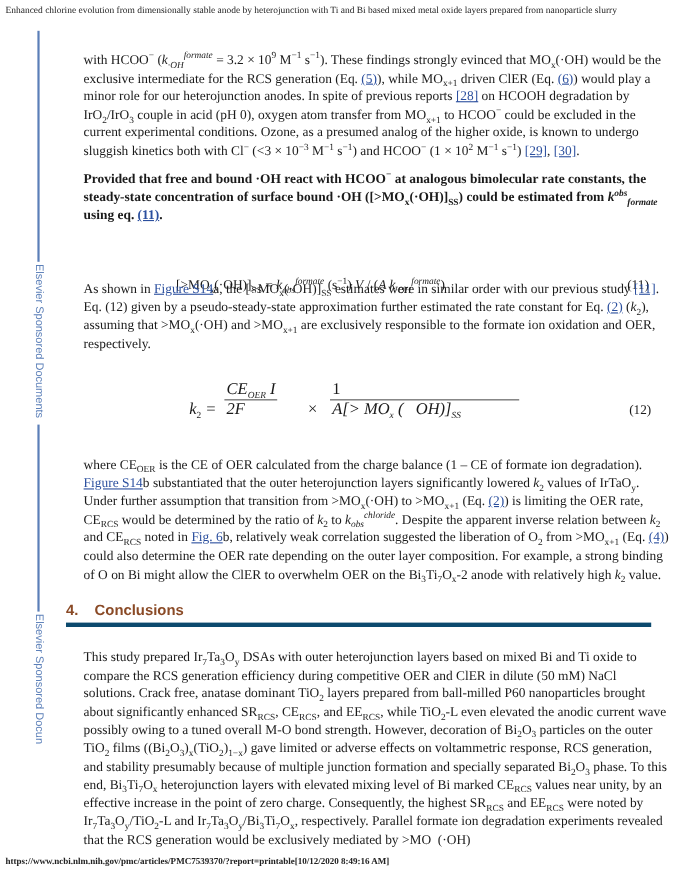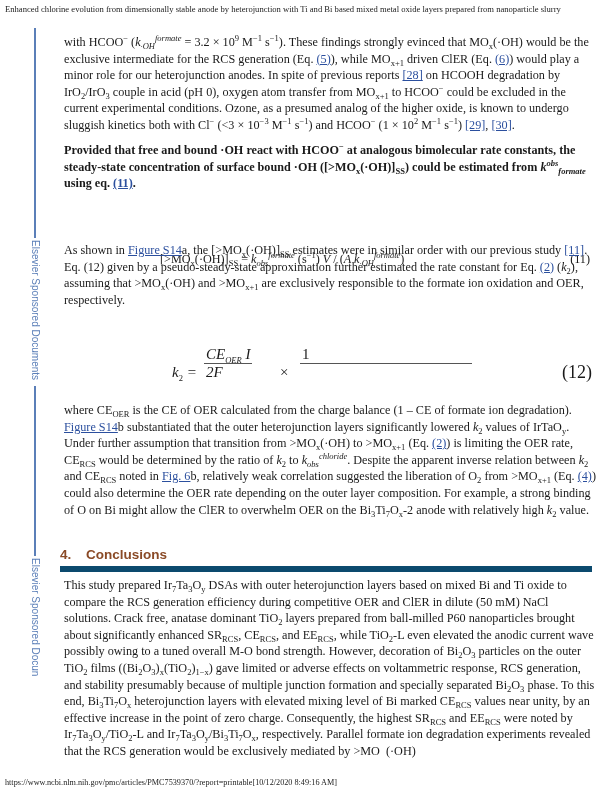--- a/index.html
+++ b/index.html
@@ -1,41 +1,41 @@
 <!DOCTYPE html>
 <html><head>
 <meta charset="utf-8">
 <style>
   html, body { margin: 0; padding: 0; background: #ffffff; }
   body { width: 612px; height: 792px; position: relative; overflow: hidden;
          font-family: "Liberation Serif", "DejaVu Serif", serif; color: #1a1a1a; }
   .page-header { position: absolute; left: 5px; top: 4px; font-size: 8.6px; white-space: nowrap; color: #222; text-align: right; }
-  .page-footer { position: absolute; left: 5px; top: 778px; font-size: 8.2px; white-space: nowrap; color: #222; }
+  .page-footer { position: absolute; left: 5px; top: 778px; font-size: 8.2px; white-space: nowrap; color: #222; font-weight: bold; }
   .side-banner { position: absolute; left: 28px; top: 28px; width: 14px; height: 740px; }
   .side-line { position: absolute; left: 6px; width: 1.5px; background: #5b7fb8; }
   .side-text { position: absolute; left: 0; width: 14px; color: #5b7fb8;
                font-family: "Liberation Sans", "DejaVu Sans", sans-serif; font-size: 10px;
                writing-mode: vertical-rl; white-space: nowrap; line-height: 14px; }
   .content { position: absolute; left: 60px; top: 28px; width: 532px; font-size: 12.2px; line-height: 16.6px; }
-  .content p { margin: 4px; }
+  .content p { margin: 16px; }
   .para { position: absolute; left: 0; width: 532px; }
   a.ref { color: #2b4f9e; text-decoration: underline; }
   sub, sup { font-size: 8.5px; line-height: 0; }
   i { font-style: italic; }
   .eq11 { position: absolute; left: 100px; top: 192px; width: 430px; margin-top: 31px; }
   .eq11 .num { position: absolute; right: 0; top: 0; }
   .eq12 { position: absolute; left: 112px; top: 318px; width: 420px; height: 60px; font-size: 15px; font-style: italic; }
   .frac { position: absolute; display: inline-block; text-align: left; }
   .frac .top { display: block; padding: 0 2px; }
   .frac .bar { display: block; height: 1px; background: #555; }
   .frac .bot { display: block; padding: 0 2px; }
-  .eq12 .num { position: absolute; right: 0; top: 18px; font-size: 18px; font-style: normal; }
+  .eq12 .num { position: absolute; right: 0; top: 18px; font-size: 12px; font-style: normal; }
   .heading { position: absolute; left: 0; top: 519px; width: 532px;
              font-family: "Liberation Sans", "DejaVu Sans", sans-serif; font-weight: bold;
-             font-size: 13.5px; color: #8a4a26; border-bottom: 6px solid #0c4a6e; padding-bottom: 2px; }
+             font-size: 13.5px; color: #8a4a26; border-bottom: 4px solid #0c4a6e; padding-bottom: 2px; }
   .heading .n { display: inline-block; width: 26px; }
 </style>
 </head>
 <body>
 
 <div class="page-header">Enhanced chlorine evolution from dimensionally stable anode by heterojunction with Ti and Bi based mixed metal oxide layers prepared from nanoparticle slurry</div>
 
 <div class="side-banner">
   <div class="side-line" style="top:0;height:210px;"></div>
   <div class="side-text" style="top:212px;">Elsevier Sponsored Documents</div>
@@ -61,20 +61,21 @@
     <span style="position:absolute;left:0;top:18px;">k<sub style="font-style:normal">2</sub> =</span>
     <span class="frac" style="left:32px;top:0;">
       <span class="top">CE<sub>OER</sub> I</span>
         <span class="bar"></span>
         <span class="bot">2F</span>
     </span>
     <span style="position:absolute;left:108px;top:18px;font-style:normal;">×</span>
     <span class="frac" style="left:128px;top:0;width:172px;">
       <span class="top" style="font-style:normal">1</span>
         <span class="bar"></span>
+        <span class="bot">A[&gt; MO<sub>x</sub> (&nbsp;&nbsp;&nbsp;OH)]<sub>SS</sub></span>
     </span>
     <span class="num">(12)</span>
   </div>
 
   <p class="para" style="top:370px;">where CE<sub>OER</sub> is the CE of OER calculated from the charge balance (1 – CE of formate ion degradation). <a class="ref">Figure S14</a>b substantiated that the outer heterojunction layers significantly lowered <i>k</i><sub>2</sub> values of IrTaO<sub>y</sub>. Under further assumption that transition from &gt;MO<sub>x</sub>(·OH) to &gt;MO<sub>x+1</sub> (Eq. <a class="ref">(2)</a>) is limiting the OER rate, CE<sub>RCS</sub> would be determined by the ratio of <i>k</i><sub>2</sub> to <i>k<sub>obs</sub></i><sup><i>chloride</i></sup>. Despite the apparent inverse relation between <i>k</i><sub>2</sub> and CE<sub>RCS</sub> noted in <a class="ref">Fig. 6</a>b, relatively weak correlation suggested the liberation of O<sub>2</sub> from &gt;MO<sub>x+1</sub> (Eq. <a class="ref">(4)</a>) could also determine the OER rate depending on the outer layer composition. For example, a strong binding of O on Bi might allow the ClER to overwhelm OER on the Bi<sub>3</sub>Ti<sub>7</sub>O<sub>x</sub>-2 anode with relatively high <i>k</i><sub>2</sub> value.</p>
 
   <div class="heading">
     <span class="n">4.</span><span>Conclusions</span>
   </div>
 

